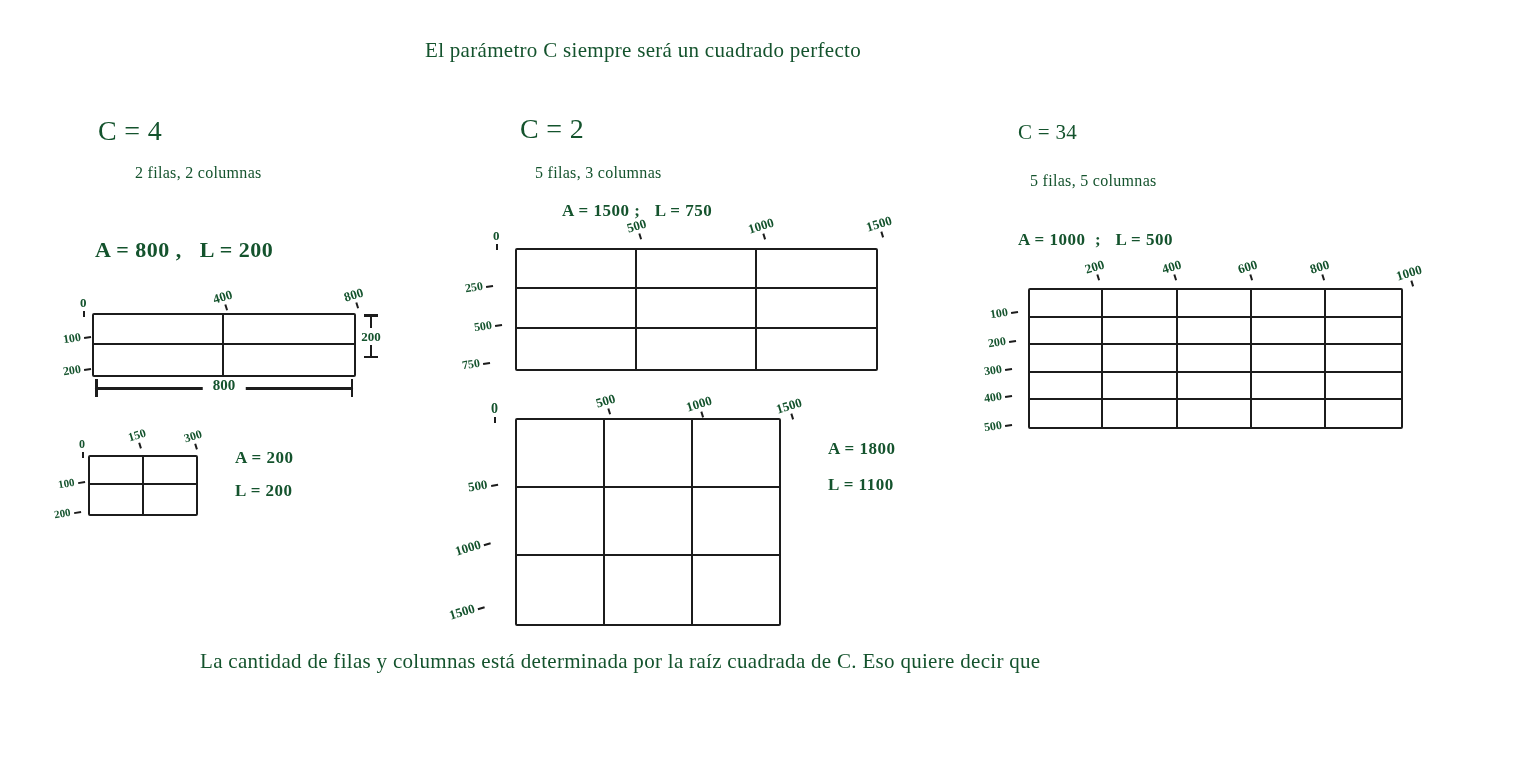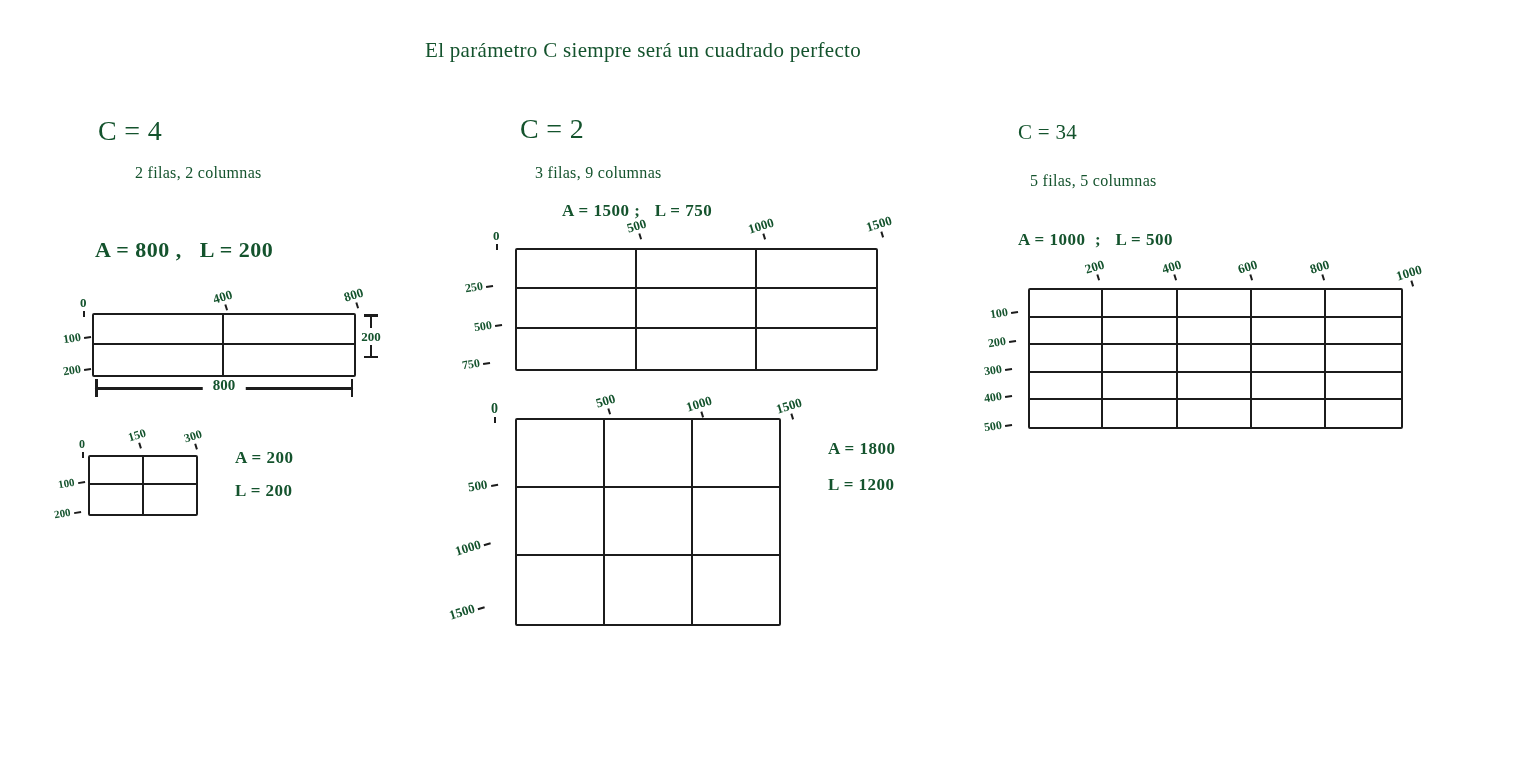--- a/index.html
+++ b/index.html
@@ -90,21 +90,21 @@
   </div>
   <span class="xt" style="left:79px;top:437px;font-size:12px;">0</span>
   <span class="xt rot" style="left:128px;top:428px;font-size:12px;">150</span>
   <span class="xt rot" style="left:184px;top:429px;font-size:12px;">300</span>
   <span class="yt rotl" style="left:58px;top:477px;font-size:11px;">100</span>
   <span class="yt rotl" style="left:54px;top:507px;font-size:11px;">200</span>
   <div class="abs hw side" style="left:235px;top:448px;">A = 200</div>
   <div class="abs hw side" style="left:235px;top:481px;">L = 200</div>
 
   <div class="abs hw clabel" style="left:520px;top:113px;">C = 2</div>
-  <div class="abs hw rclabel" style="left:535px;top:164px;">3 filas, 9 columnas</div>
+  <div class="abs hw rclabel" style="left:535px;top:164px;">5 filas, 3 columnas</div>
   <div class="abs hw dims" style="left:562px;top:201px;">A = 1500 ;&nbsp;&nbsp; L = 750</div>
 
   <div class="gbox" style="left:515px;top:248px;width:359px;height:119px;">
     <div class="vl" style="left:118px;"></div>
     <div class="vl" style="left:238px;"></div>
     <div class="hl" style="top:37px;"></div>
     <div class="hl" style="top:77px;"></div>
   </div>
   <span class="xt" style="left:493px;top:228px;">0</span>
   <span class="xt rot" style="left:627px;top:218px;">500</span>
@@ -121,21 +121,21 @@
     <div class="hl" style="top:134px;"></div>
   </div>
   <span class="xt" style="left:491px;top:401px;font-size:14px;">0</span>
   <span class="xt rot" style="left:596px;top:393px;">500</span>
   <span class="xt rot" style="left:686px;top:396px;">1000</span>
   <span class="xt rot" style="left:776px;top:398px;">1500</span>
   <span class="yt rotl" style="left:468px;top:478px;font-size:13px;">500</span>
   <span class="yt rot" style="left:455px;top:540px;font-size:13px;">1000</span>
   <span class="yt rot" style="left:449px;top:604px;font-size:13px;">1500</span>
   <div class="abs hw side" style="left:828px;top:439px;">A = 1800</div>
-  <div class="abs hw side" style="left:828px;top:475px;">L = 1200</div>
+  <div class="abs hw side" style="left:828px;top:475px;">L = 1100</div>
 
   <div class="abs hw clabel" style="left:1018px;top:120px;font-size:21px;">C = 34</div>
   <div class="abs hw rclabel" style="left:1030px;top:172px;">5 filas, 5 columnas</div>
   <div class="abs hw dims" style="left:1018px;top:230px;">A = 1000 &nbsp;;&nbsp;&nbsp; L = 500</div>
 
   <div class="gbox" style="left:1028px;top:288px;width:371px;height:137px;">
     <div class="vl" style="left:71px;"></div>
     <div class="vl" style="left:146px;"></div>
     <div class="vl" style="left:220px;"></div>
     <div class="vl" style="left:294px;"></div>
@@ -149,15 +149,16 @@
   <span class="xt rot" style="left:1238px;top:259px;">600</span>
   <span class="xt rot" style="left:1310px;top:259px;">800</span>
   <span class="xt rot" style="left:1396px;top:265px;">1000</span>
   <span class="yt rotl" style="left:990px;top:306px;">100</span>
   <span class="yt rotl" style="left:988px;top:335px;">200</span>
   <span class="yt rotl" style="left:984px;top:363px;">300</span>
   <span class="yt rotl" style="left:984px;top:390px;">400</span>
   <span class="yt rotl" style="left:984px;top:419px;">500</span>
 
   <div class="abs hw footer" style="left:200px;top:645px;">
+    <div>La cantidad de filas y columnas está determinada por la raíz cuadrada de C. Eso quiere decir que</div>
   </div>
 
 </div>
 
 </body></html>

